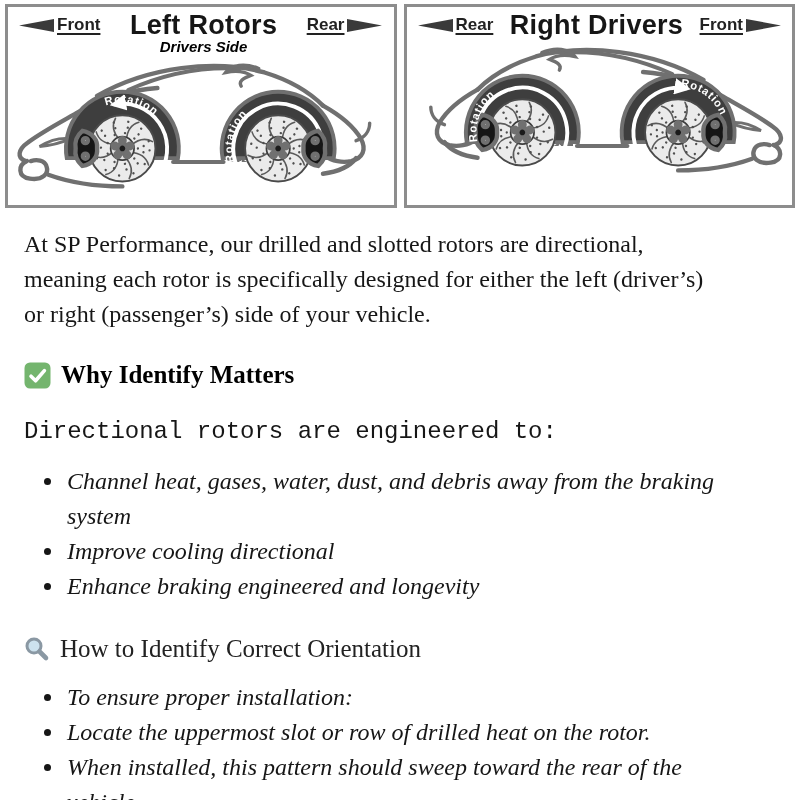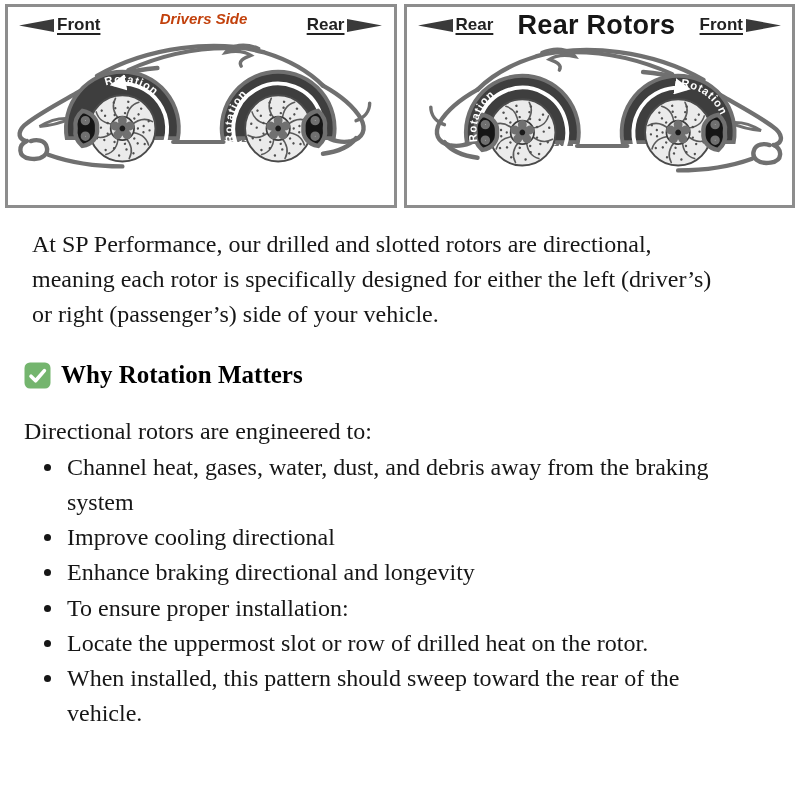--- a/index.html
+++ b/index.html
@@ -6,31 +6,31 @@
   body{width:800px;height:800px;font-family:"Liberation Serif",serif;color:#111;overflow:hidden;}
 
   
   .diagram{display:flex;gap:7px;padding:4px 5px 0 5px;}
   .panel{flex:1;border:3px solid #8d8d8d;height:204px;box-sizing:border-box;background:#fff;overflow:hidden;}
   .panel-header{display:flex;justify-content:space-between;align-items:flex-start;padding:3px 10px 0 10px;}
   .dir{display:flex;align-items:center;gap:3px;margin-top:5px;font-family:"Liberation Sans",sans-serif;font-weight:bold;font-size:17px;color:#222;}
   .dir-label{text-decoration:underline;text-decoration-thickness:2px;text-underline-offset:3px;}
   .titles{text-align:center;line-height:1.05;margin-top:1px;}
   .panel-title{font-family:"Liberation Sans",sans-serif;font-weight:bold;font-size:27px;color:#161616;letter-spacing:.3px;}
-  .panel-sub{font-family:"Liberation Sans",sans-serif;font-weight:bold;font-style:italic;font-size:15px;color:#c2410c;}
+  .panel-sub{font-family:"Liberation Sans",sans-serif;font-weight:bold;font-style:italic;font-size:15px;color:#000000;}
   .car-svg{width:100%;height:148px;display:block;margin-top:-2px;}
   .rot-text{font-family:"Liberation Sans",sans-serif;font-size:11.5px;font-weight:bold;fill:#fff;letter-spacing:.9px;}
 
   
   .content{padding:0 24px;font-size:24px;line-height:35px;color:#161616;}
-  .content p.intro{margin:19px 0 0 8px;max-width:700px;}
+  .content p.intro{margin:19px 0 0 0;max-width:700px;}
   h2{font-size:25px;line-height:32px;margin:27px 0 0 0;display:flex;align-items:center;gap:10px;color:#000;}
   h2.light{font-weight:normal;color:#222;margin-top:29px;}
-  .lead{margin:23px 0 0 0;}
-  ul{margin:1px 0 0 0;padding-left:41px;max-width:655px;}
+  .lead{margin:23px 0 0 0;font-family:Liberation Mono, monospace;}
+  ul{margin:15px 0 0 0;padding-left:41px;max-width:655px;font-style:italic;}
   li{margin:0;padding-left:2px;}
   .emoji{display:inline-flex;flex:none;}
 </style>
 </head>
 <body>
 
 <svg width="0" height="0" style="position:absolute" aria-hidden="true">
   <defs>
     <marker id="arrowW" viewBox="0 0 10 10" refX="7" refY="5" markerWidth="4.2" markerHeight="4.2" orient="auto">
       <path d="M0,0 L10,5 L0,10 Z" fill="#fff"></path>
@@ -92,20 +92,21 @@
 
   <div class="panel">
     <div class="panel-header">
       <div class="dir">
         <svg width="36" height="15">
             <polygon points="36,1 36,14 1,7.5" fill="#3a3a3a"></polygon>
           </svg>
         <span class="dir-label">Front</span>
       </div>
       <div class="titles">
+        <div class="panel-title">Left Rotors</div>
         <div class="panel-sub">Drivers Side</div>
       </div>
       <div class="dir">
         <span class="dir-label">Rear</span>
         <svg width="36" height="15">
             <polygon points="0,1 0,14 35,7.5" fill="#3a3a3a"></polygon>
           </svg>
       </div>
     </div>
     <svg class="car-svg" viewBox="0 0 385 152">
@@ -121,21 +122,21 @@
 
   <div class="panel">
     <div class="panel-header">
       <div class="dir">
         <svg width="36" height="15">
             <polygon points="36,1 36,14 1,7.5" fill="#3a3a3a"></polygon>
           </svg>
         <span class="dir-label">Rear</span>
       </div>
       <div class="titles">
-        <div class="panel-title">Rear Rotors</div>
+        <div class="panel-title">Right Drivers</div>
       </div>
       <div class="dir">
         <span class="dir-label">Front</span>
         <svg width="36" height="15">
             <polygon points="0,1 0,14 35,7.5" fill="#3a3a3a"></polygon>
           </svg>
       </div>
     </div>
     <svg class="car-svg" viewBox="0 0 385 152">
       <defs>
@@ -152,30 +153,39 @@
 <div class="content">
   <p class="intro">At SP Performance, our drilled and slotted rotors are directional, meaning each rotor is specifically designed for either the left (driver’s) or right (passenger’s) side of your vehicle.</p>
 
   <h2>
     <span class="emoji">
       <svg width="27" height="27" viewBox="0 0 27 27">
           <rect x="0.5" y="0.5" width="26" height="26" rx="5.5" fill="#74b56e"></rect>
           <path d="M7 14.2 L11.6 18.8 L20.4 8.6" stroke="#fff" stroke-width="3.6" fill="none" stroke-linecap="round" stroke-linejoin="round"></path>
         </svg>
     </span>
-    <span>Why Rotation Matters</span>
+    <span>Why Identify Matters</span>
   </h2>
 
   <p class="lead">Directional rotors are engineered to:</p>
 
   <ul>
     <li>Channel heat, gases, water, dust, and debris away from the braking system</li>
     <li>Improve cooling directional</li>
-    <li>Enhance braking directional and longevity</li>
+    <li>Enhance braking engineered and longevity</li>
   </ul>
 
+  <h2 class="light">
+    <span class="emoji">
+      <svg width="26" height="26" viewBox="0 0 26 26">
+          <circle cx="10" cy="10" r="7" fill="#cde2ee" stroke="#8a98a3" stroke-width="3"></circle>
+          <line x1="15.5" y1="15.5" x2="22" y2="22" stroke="#8a98a3" stroke-width="4.6" stroke-linecap="round"></line>
+        </svg>
+    </span>
+    <span>How to Identify Correct Orientation</span>
+  </h2>
 
   <ul>
     <li>To ensure proper installation:</li>
     <li>Locate the uppermost slot or row of drilled heat on the rotor.</li>
     <li>When installed, this pattern should sweep toward the rear of the vehicle.</li>
   </ul>
 </div>
 
 </body></html>

